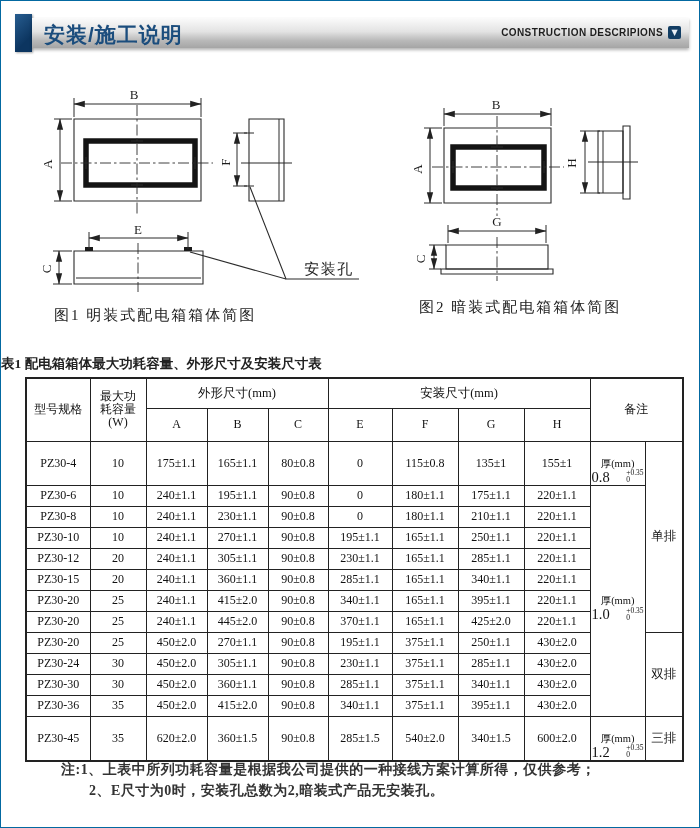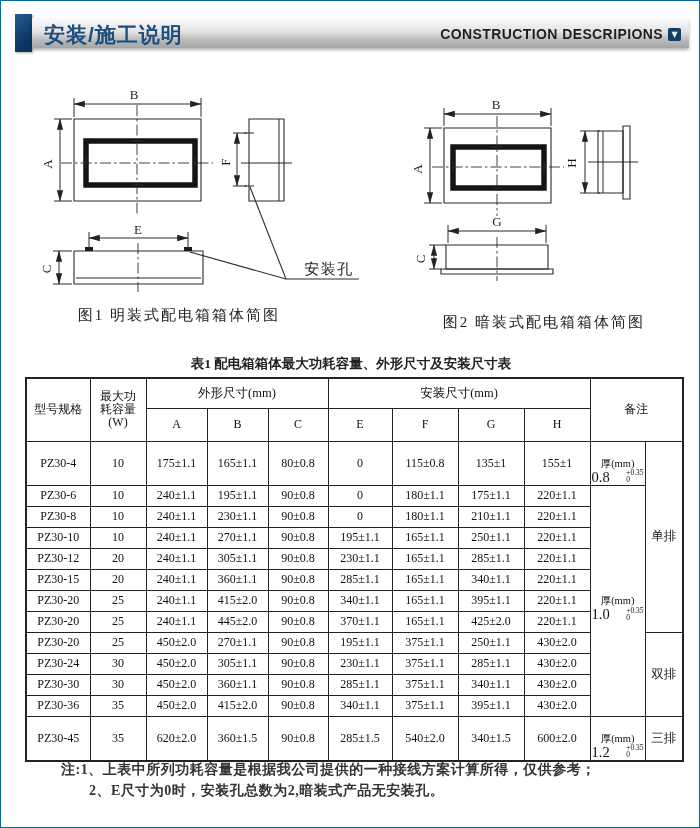--- a/index.html
+++ b/index.html
@@ -12,39 +12,39 @@
   .accent{position:absolute;left:0;top:1px;width:17px;height:38px;
           background:linear-gradient(135deg,#275d90 0%,#0c3560 70%);
           box-shadow:1px 1px 2px rgba(0,0,0,.35);}
   .bar{position:absolute;left:17px;top:5px;width:657px;height:30px;
        background:linear-gradient(#fbfbfb 0%,#e3e3e3 45%,#b9b9b9 75%,#a5a5a5 100%);
        box-shadow:0 2px 3px rgba(0,0,0,.30);}
   .bar-title{position:absolute;left:12px;top:3px;font-size:21px;font-weight:bold;
              color:#1b4d7d;letter-spacing:1px;
              font-family:"Liberation Sans","DejaVu Sans",sans-serif;}
   .bar-right{position:absolute;right:8px;top:8px;display:flex;align-items:center;gap:5px;}
-  .bar-right-text{font-size:14px;font-weight:bold;color:#1e1e1e;letter-spacing:.4px;
+  .bar-right-text{font-size:10px;font-weight:bold;color:#1e1e1e;letter-spacing:.4px;
                   font-family:"Liberation Sans","DejaVu Sans",sans-serif;}
   .bar-icon{width:13px;height:13px;background:#123d63;border-radius:2px;color:#e8eef4;
             font-size:8px;line-height:13px;text-align:center;
             font-family:"DejaVu Sans",sans-serif;}
   
   .fig-svg{position:absolute;}
   .fig-caption{position:absolute;font-size:15px;letter-spacing:2px;color:#222;
-               text-align:right;width:212px;font-weight:500;margin-left:14px;}
+               text-align:left;width:212px;font-weight:500;}
   svg line,svg rect,svg path,svg polyline{vector-effect:non-scaling-stroke;}
   .ln{stroke:#2b2b2b;stroke-width:1.1;fill:none;}
   .thin{stroke:#2b2b2b;stroke-width:1;fill:none;}
   .cl{stroke:#2b2b2b;stroke-width:.9;fill:none;stroke-dasharray:11 3 2.5 3;}
   .dim{stroke:#2b2b2b;stroke-width:1;fill:none;}
   .thick{stroke:#141414;stroke-width:5.5;fill:#fff;}
   .dtxt{font-size:13px;fill:#1d1d1d;font-family:"Liberation Serif","DejaVu Serif",serif;}
   .atxt{font-size:15px;fill:#1d1d1d;letter-spacing:1.5px;}
   
-  .tbl-title{position:absolute;left:0;top:354px;width:700px;text-align:center;
+  .tbl-title{position:absolute;left:0;top:354px;width:700px;text-align:left;
              font-size:13.5px;font-weight:600;color:#222;}
   table.spec{position:absolute;left:24px;top:376px;border-collapse:collapse;
              table-layout:fixed;width:657px;font-size:12px;color:#111;}
   table.spec th,table.spec td{border:1px solid #222;text-align:center;vertical-align:middle;
              padding:0 1px;font-weight:normal;overflow:hidden;}
   table.spec{border:2px solid #222;}
   tr.h1{height:30px;} tr.h2{height:33px;}
   table.spec tbody tr{height:21px;}
   table.spec tbody tr.tall{height:44px;padding-left:48px;}
   th.grp-h{font-size:12.5px;}
@@ -178,21 +178,21 @@
 
     <line class="thin" x1="52" y1="160" x2="52" y2="142"></line>
       <line class="thin" x1="150" y1="160" x2="150" y2="142"></line>
     <line class="dim" x1="52" y1="148" x2="150" y2="148" marker-start="url(#ar2)" marker-end="url(#ar2)"></line>
     <text class="dtxt" x="101" y="143" text-anchor="middle">G</text>
 
     <line class="thin" x1="33" y1="186" x2="45" y2="186"></line>
     <line class="dim" x1="38" y1="162" x2="38" y2="186" marker-start="url(#ar2)" marker-end="url(#ar2)"></line>
     <text class="dtxt" x="29" y="176" text-anchor="middle" transform="rotate(-90 29 176)">C</text>
   </svg>
-  <div class="fig-caption" style="left:418px;top:312px;font-family:Liberation Serif, serif;">图2 暗装式配电箱箱体简图</div>
+  <div class="fig-caption" style="left:418px;top:297px;font-family:Liberation Serif, serif;">图2 暗装式配电箱箱体简图</div>
 
   <div class="tbl-title">表1 配电箱箱体最大功耗容量、外形尺寸及安装尺寸表</div>
 
   <table class="spec">
     <colgroup>
       <col style="width:64px">
         <col style="width:56px">
       <col style="width:61px">
         <col style="width:61px">
         <col style="width:60px">

